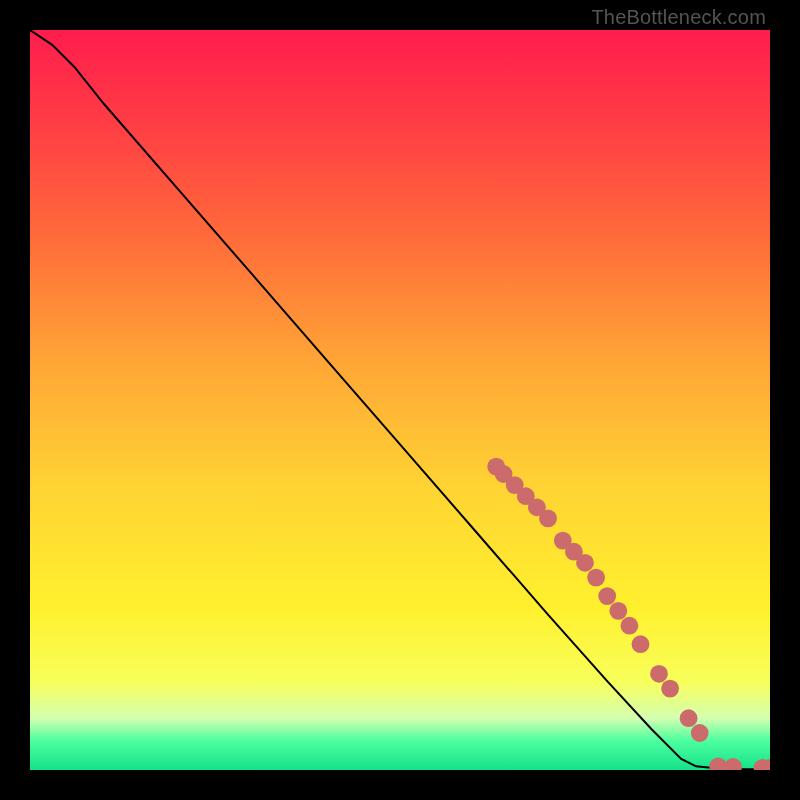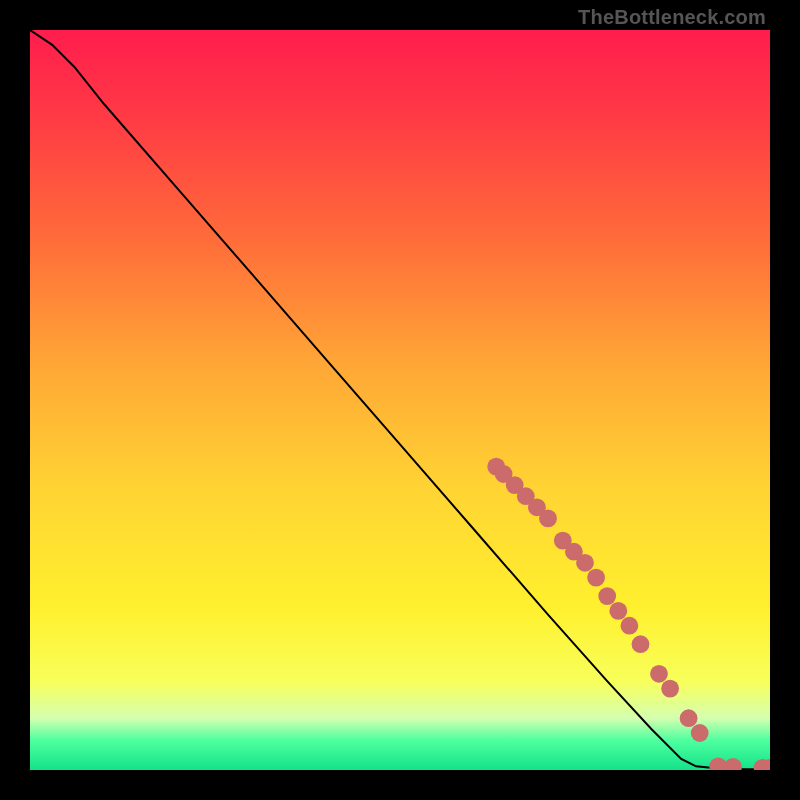--- a/index.html
+++ b/index.html
@@ -37,21 +37,21 @@
       #4eff9f 96%,
       #14e28a 100%
     );
   }
   .watermark {
     position: absolute;
     top: 6px;
     right: 34px;
     color: #555;
     font-size: 20px;
-    font-weight: 700;
+    font-weight: 400;
     letter-spacing: 0.2px;
     user-select: none;
   }
   svg.curve {
     position: absolute;
     inset: 0;
     width: 100%;
     height: 100%;
     pointer-events: none;
   }

